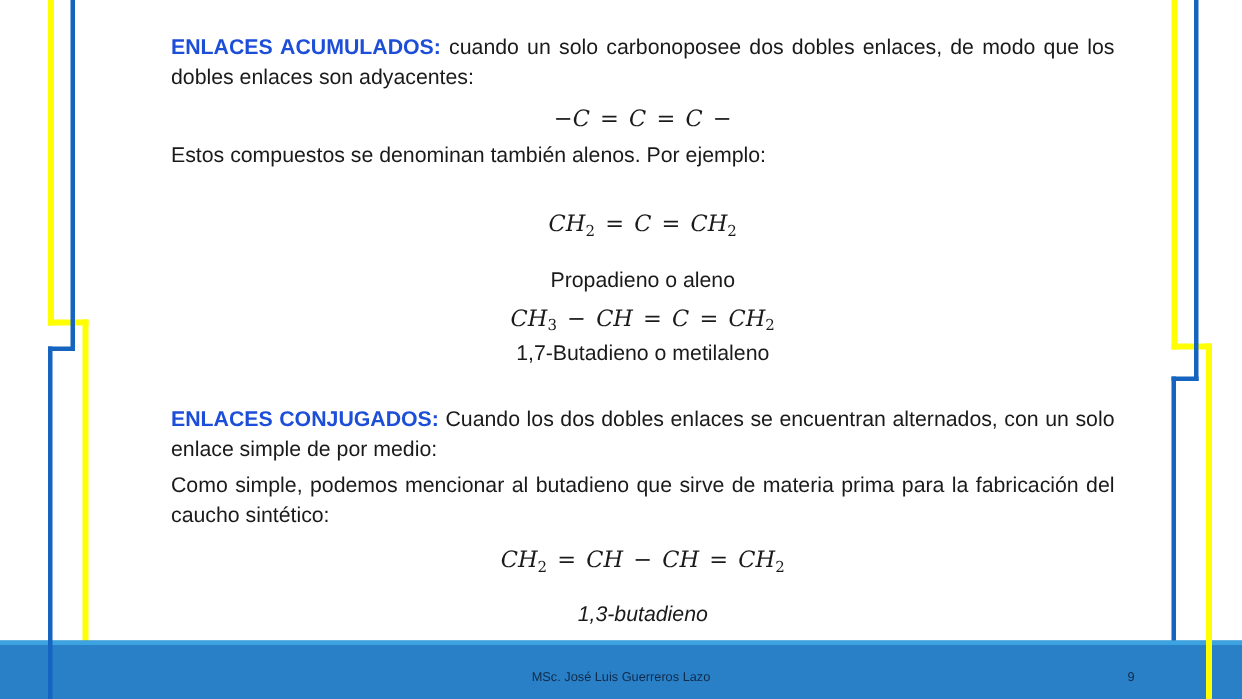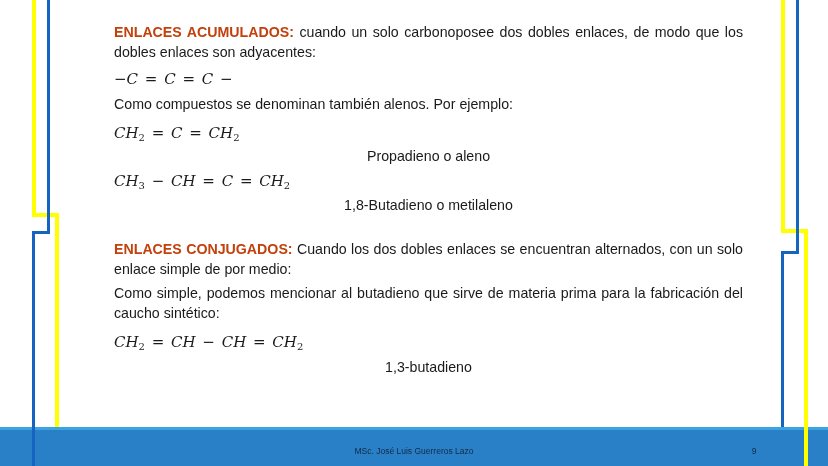--- a/index.html
+++ b/index.html
@@ -11,23 +11,23 @@
     }
     .deco { position: absolute; }
     .yellow { background: #ffff00; }
     .blue { background: #1565c0; }
 
     .content {
       position: absolute; left: 114px; top: 22px; width: 629px;
       font-size: 14.2px; line-height: 20px;
     }
     .para { text-align: justify; margin: 0; }
-    .para .kw { color: #c2410c; font-weight: bold; }
+    .para .kw { color: #1d4ed8; font-weight: bold; }
     .eq {
-      margin: 0;
+      text-align: center; margin: 0;
       font-family: "DejaVu Serif", "Liberation Serif", serif;
       font-style: italic; font-size: 15px; line-height: 22px;
       word-spacing: 2px;
     }
     .eq sub { font-size: 10px; font-style: normal; vertical-align: -3px; line-height: 0; }
     .cap { text-align: center; margin: 0; }
 
     .footer {
       position: absolute; left: 0; top: 427px; width: 828px; height: 45px;
       background: #2a80c6;
@@ -57,31 +57,31 @@
 <div class="deco yellow" style="left:781px; top:0; width:4px; height:233px;"></div>
 <div class="deco yellow" style="left:781px; top:229px; width:27px; height:4px;"></div>
 <div class="deco yellow" style="left:804px; top:229px; width:4px; height:237px; z-index:3;"></div>
 <div class="deco blue" style="left:796px; top:0; width:3px; height:254px;"></div>
 <div class="deco blue" style="left:781px; top:251px; width:18px; height:3px;"></div>
 <div class="deco blue" style="left:781px; top:251px; width:3px; height:177px;"></div>
 
 <div class="content">
   <p class="para"><span class="kw">ENLACES ACUMULADOS:</span><span> cuando un solo carbonoposee dos dobles enlaces, de modo que los dobles enlaces son adyacentes:</span></p>
   <p class="eq" style="margin-top:6px;">−C = C = C −</p>
-  <p class="para" style="margin-top:4px;">Como compuestos se denominan también alenos. Por ejemplo:</p>
+  <p class="para" style="margin-top:4px;">Estos compuestos se denominan también alenos. Por ejemplo:</p>
 
-  <p class="eq" style="margin-top:8px;"><span>CH</span><sub>2</sub><span> = C = CH</span><sub>2</sub></p>
-  <p class="cap" style="margin-top:2px;">Propadieno o aleno</p>
+  <p class="eq" style="margin-top:24px;"><span>CH</span><sub>2</sub><span> = C = CH</span><sub>2</sub></p>
+  <p class="cap" style="margin-top:17px;">Propadieno o aleno</p>
 
   <p class="eq" style="margin-top:4px;"><span>CH</span><sub>3</sub><span> − CH = C = CH</span><sub>2</sub></p>
-  <p class="cap" style="margin-top:3px;">1,8-Butadieno o metilaleno</p>
+  <p class="cap" style="margin-top:3px;">1,7-Butadieno o metilaleno</p>
 
   <p class="para" style="margin-top:24px;"><span class="kw">ENLACES CONJUGADOS:</span><span> Cuando los dos dobles enlaces se encuentran alternados, con un solo enlace simple de por medio:</span></p>
   <p class="para" style="margin-top:4px;">Como simple, podemos mencionar al butadieno que sirve de materia prima para la fabricación del caucho sintético:</p>
 
   <p class="eq" style="margin-top:8px;"><span>CH</span><sub>2</sub><span> = CH − CH = CH</span><sub>2</sub></p>
-  <p class="cap" style="margin-top:4px;">1,3-butadieno</p>
+  <p class="cap" style="margin-top:16px;font-style:italic;">1,3-butadieno</p>
 </div>
 
 <div class="footer">
   <div class="footer-author">MSc. José Luis Guerreros Lazo</div>
   <div class="footer-page">9</div>
 </div>
 
 </body></html>

